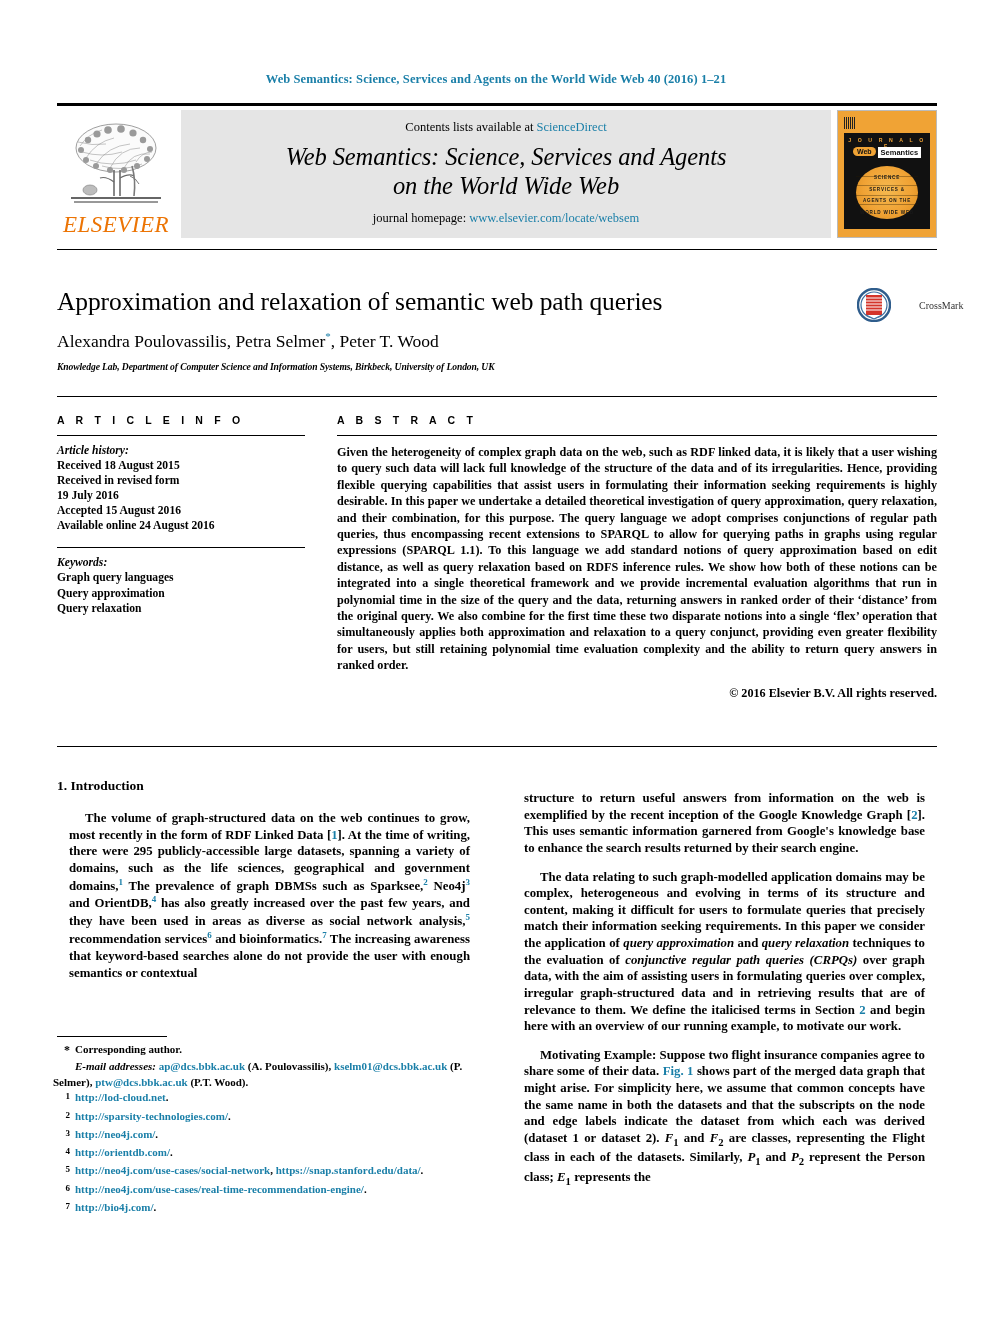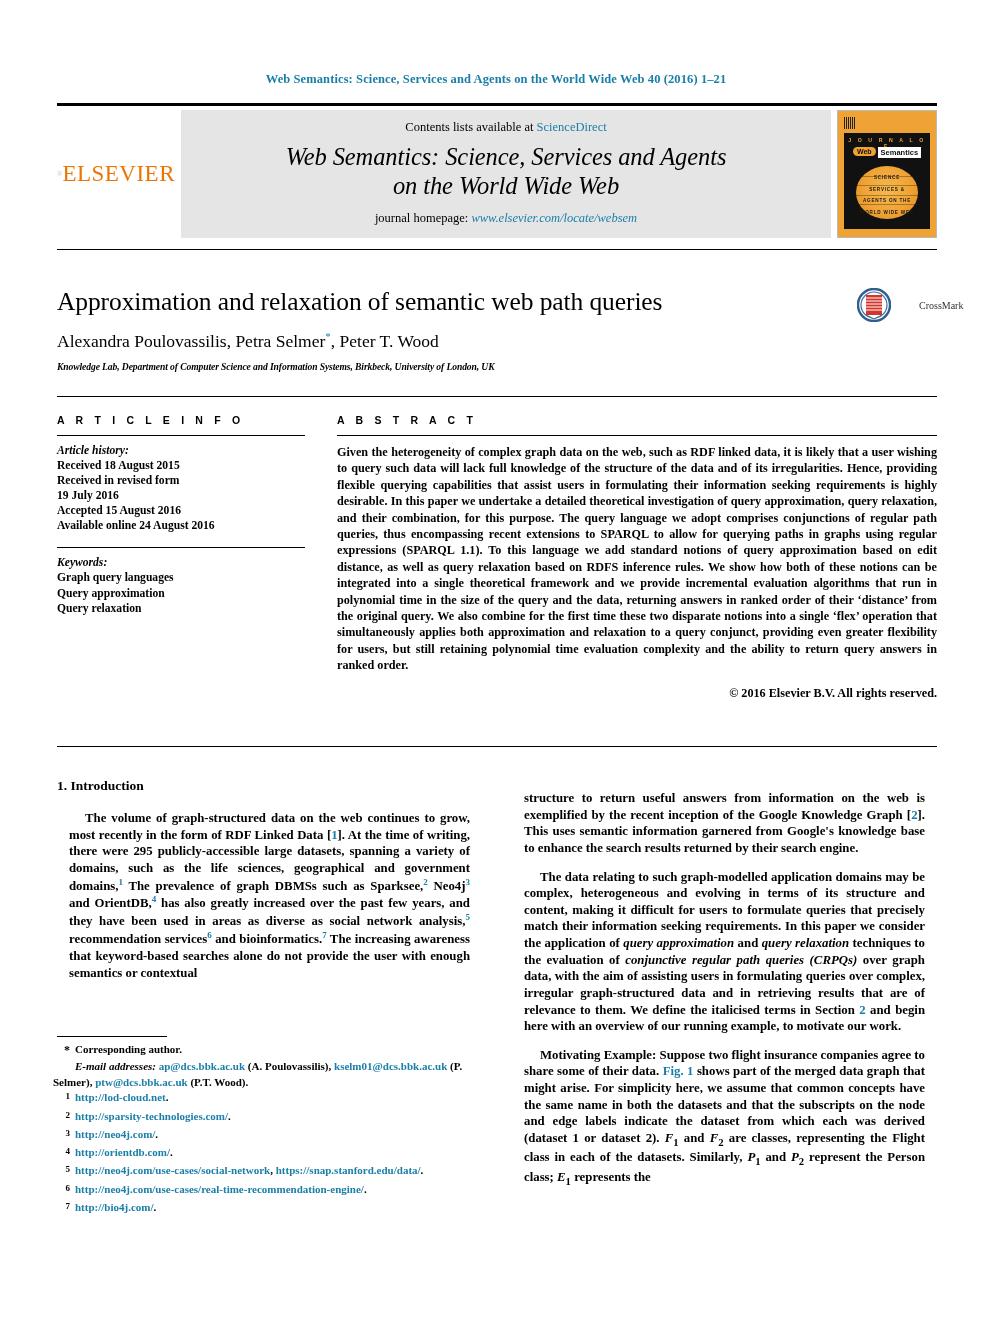--- a/index.html
+++ b/index.html
@@ -46,24 +46,25 @@
   .masthead-inner {
     display: flex;
     align-items: stretch;
     height: 128px;
     padding-top: 4px;
   }
   .elsevier-logo {
     width: 118px;
     flex: 0 0 118px;
     display: flex;
-    flex-direction: row;
+    flex-direction: column;
     align-items: center;
     justify-content: flex-end;
     padding-bottom: 2px;
+    font-style: italic;
   }
   .tree-svg { display:block; }
   .elsevier-word {
     font-family: "Liberation Serif", serif;
     color: #ec7404;
     font-size: 23px;
     letter-spacing: 0.5px;
     line-height: 1;
     margin-top: 1px;
   }
@@ -87,21 +88,21 @@
     font-size: 24.5px;
     text-align: center;
     line-height: 1.16;
     letter-spacing: -0.1px;
     font-style: italic;
   }
   .homepage-line {
     font-size: 12.5px;
     margin-top: 11px;
   }
-  .homepage-url { color: #1a7fa8; font-style: italic; }
+  .homepage-url { color: #1a7fa8; }
   .cover-thumb {
     flex: 0 0 100px;
     width: 100px;
     height: 128px;
     background: #f0a335;
     border: 1px solid #bbb;
     box-sizing: border-box;
     position: relative;
     overflow: hidden;
   }

